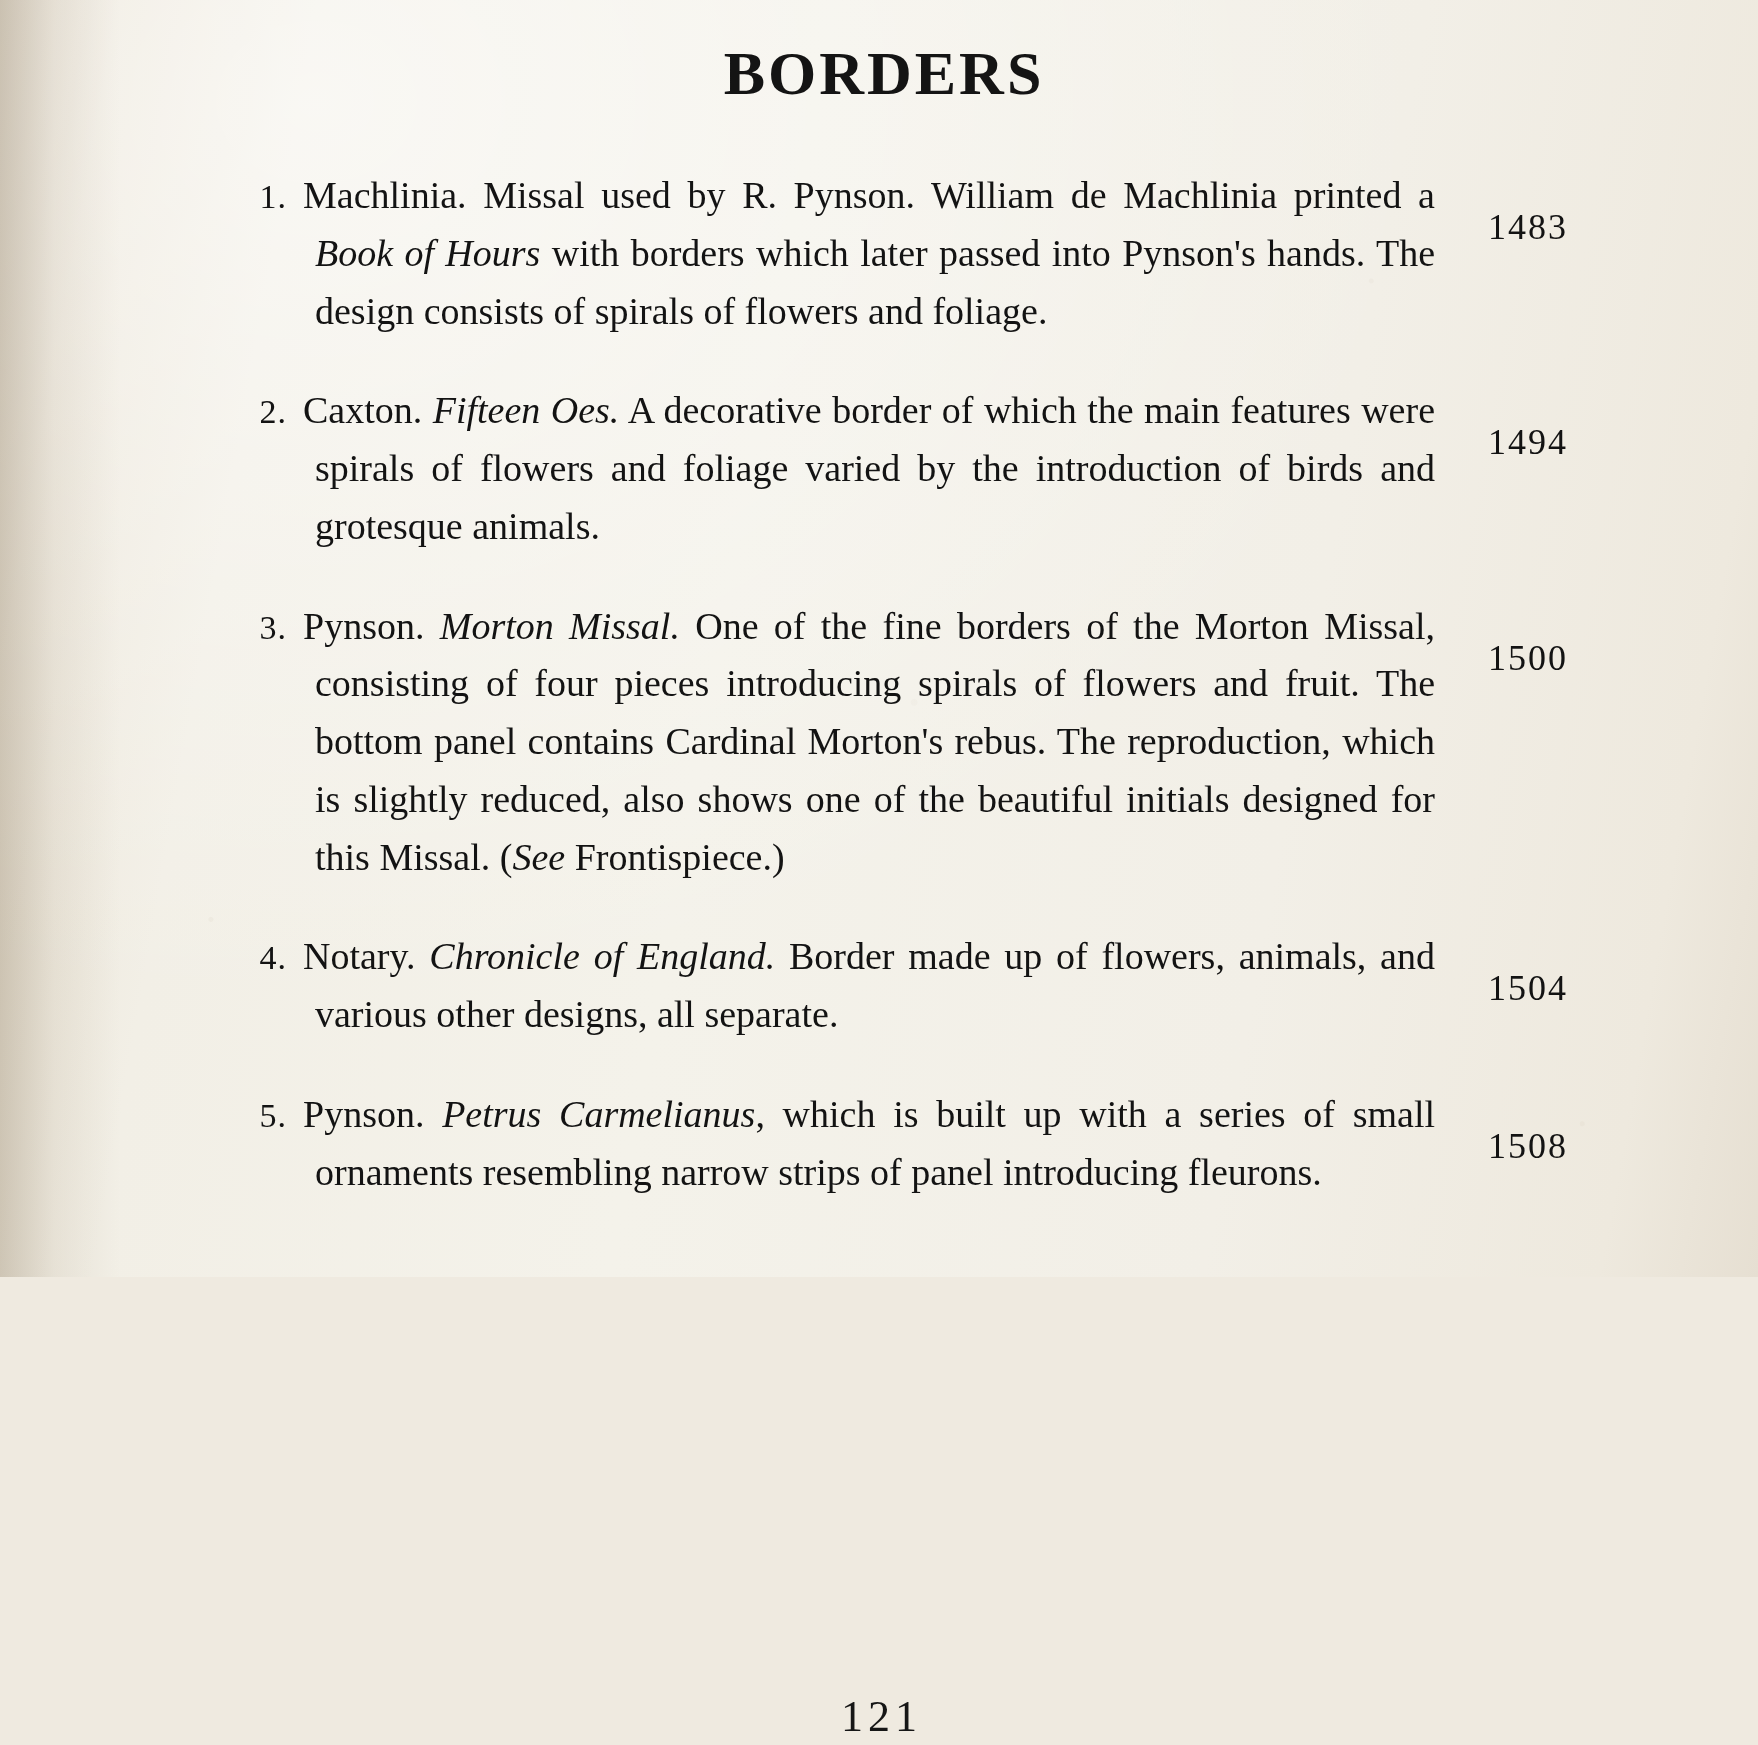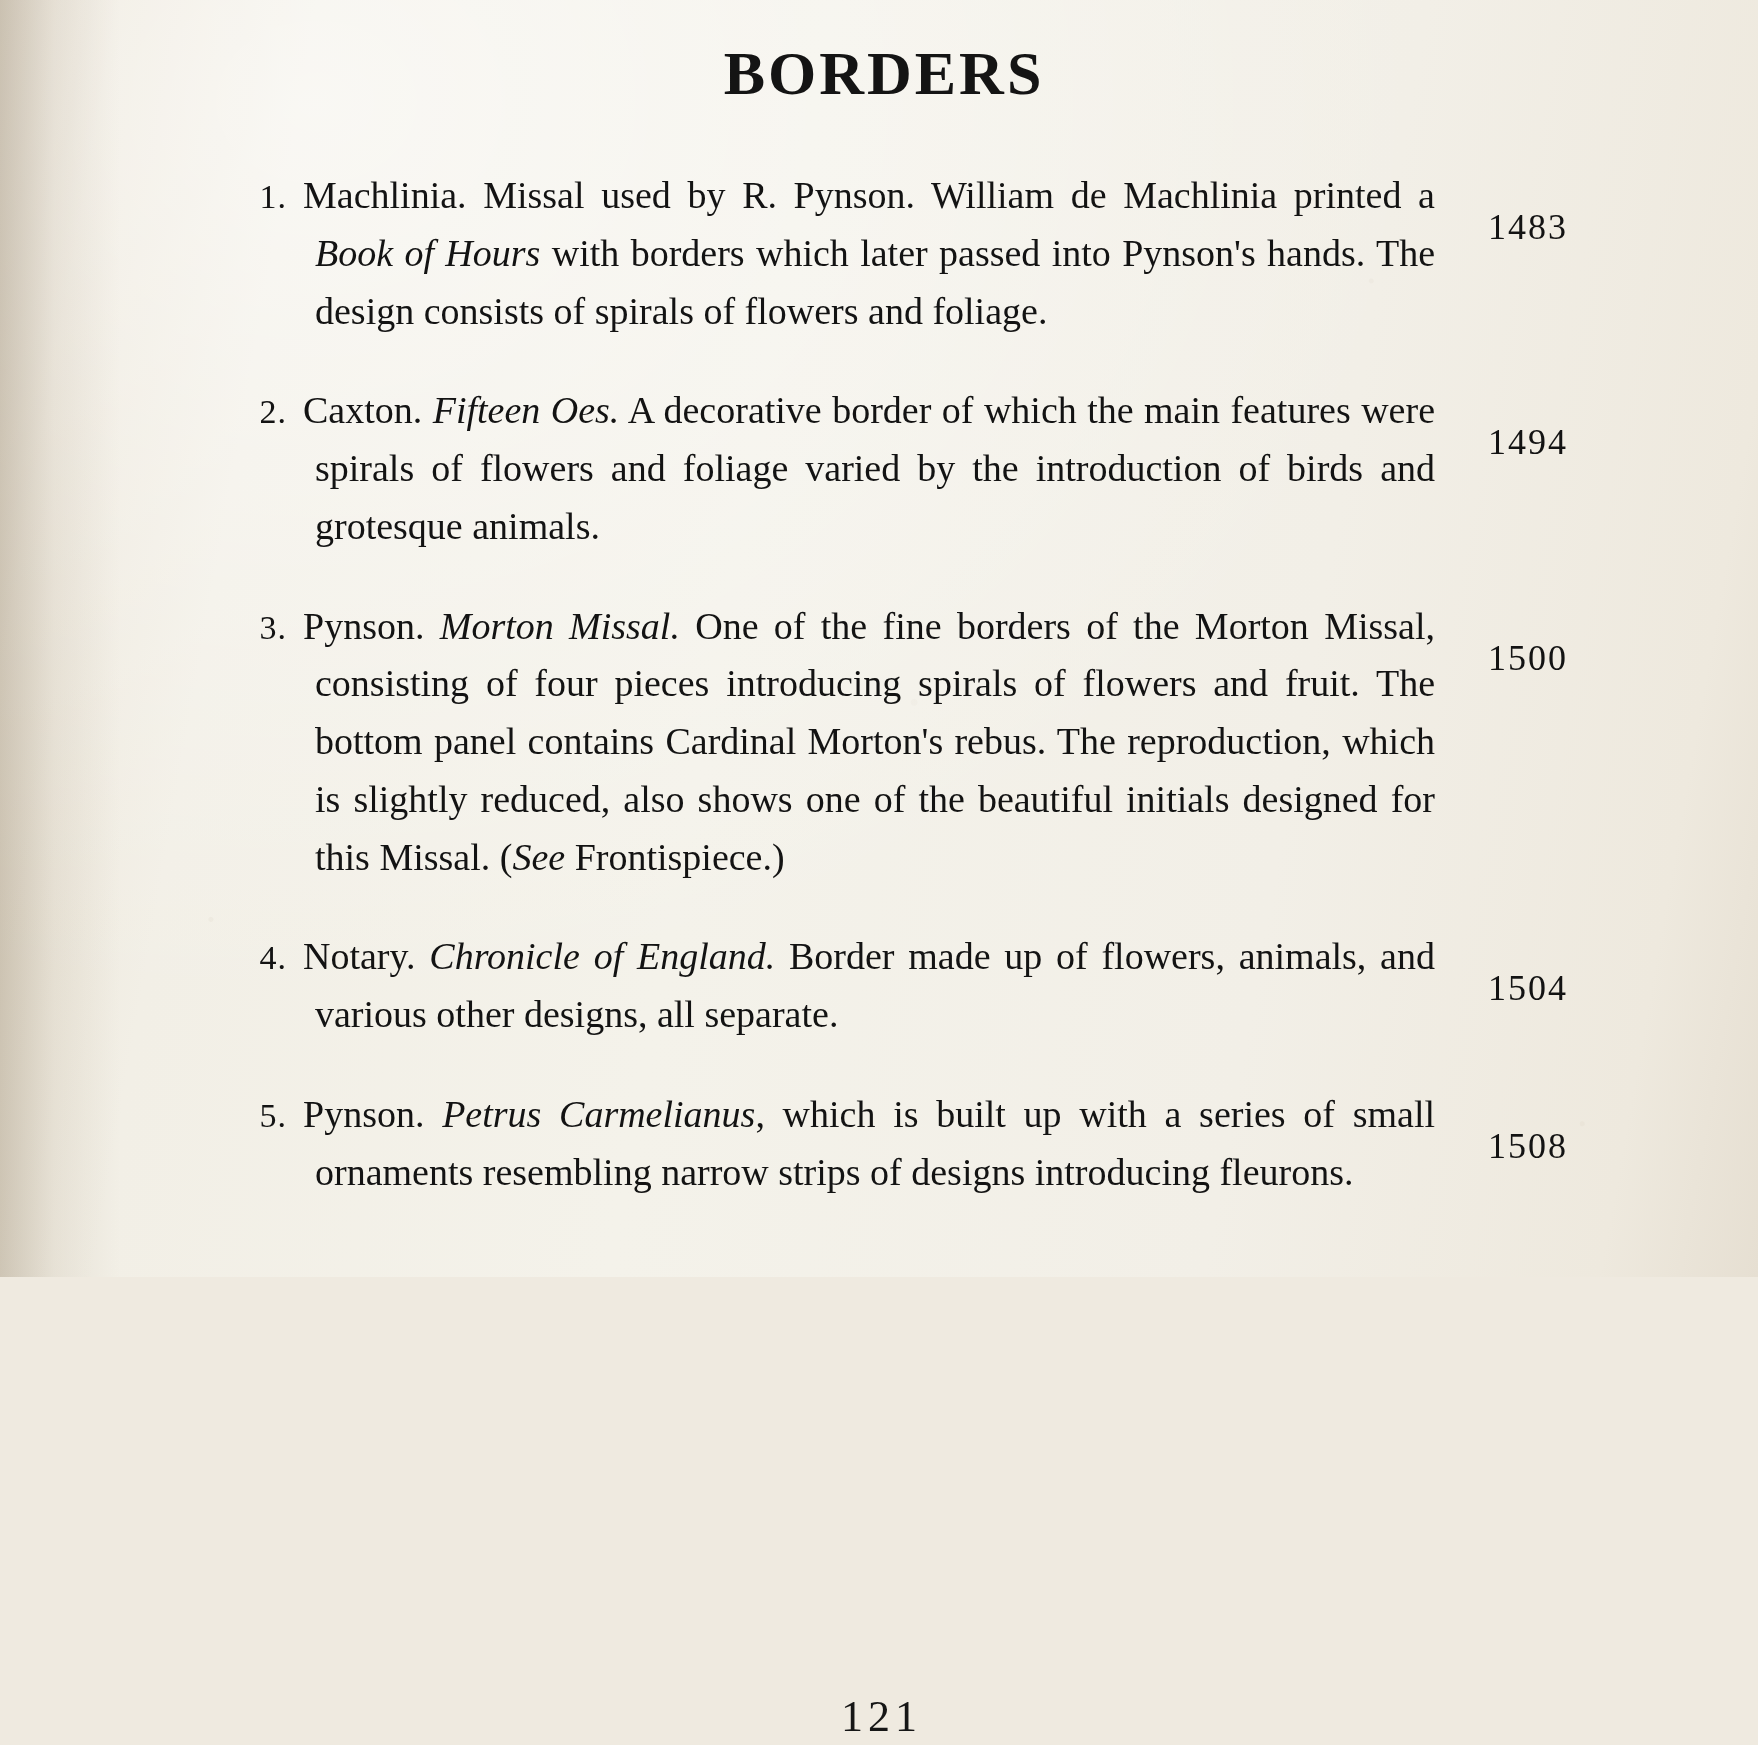--- a/index.html
+++ b/index.html
@@ -138,20 +138,20 @@
       </li>
       <li class="entry">
         <div class="entry-body"><span class="num">3.</span><span>Pynson.  </span><em>Morton Missal.</em><span>  One of the fine borders of the Morton Missal, consisting of four pieces introducing spirals of flowers and fruit.  The bottom panel contains Cardinal Morton's rebus.  The reproduction, which is slightly reduced, also shows one of the beautiful initials designed for this Missal.  (</span><em>See</em><span> Frontispiece.)</span></div>
         <div class="year">1500</div>
       </li>
       <li class="entry">
         <div class="entry-body"><span class="num">4.</span><span>Notary.  </span><em>Chronicle of England.</em><span>  Border made up of flowers, animals, and various other designs, all separate.</span></div>
         <div class="year">1504</div>
       </li>
       <li class="entry">
-        <div class="entry-body"><span class="num">5.</span><span>Pynson.  </span><em>Petrus Carmelianus</em><span>, which is built up with a series of small ornaments resembling narrow strips of designs introducing fleurons.</span></div>
+        <div class="entry-body"><span class="num">5.</span><span>Pynson.  </span><em>Petrus Carmelianus</em><span>, which is built up with a series of small ornaments resembling narrow strips of panel introducing fleurons.</span></div>
         <div class="year">1508</div>
       </li>
     </ul>
 
     <div class="folio">121</div>
   </div>
 </div>
 
 </body></html>

